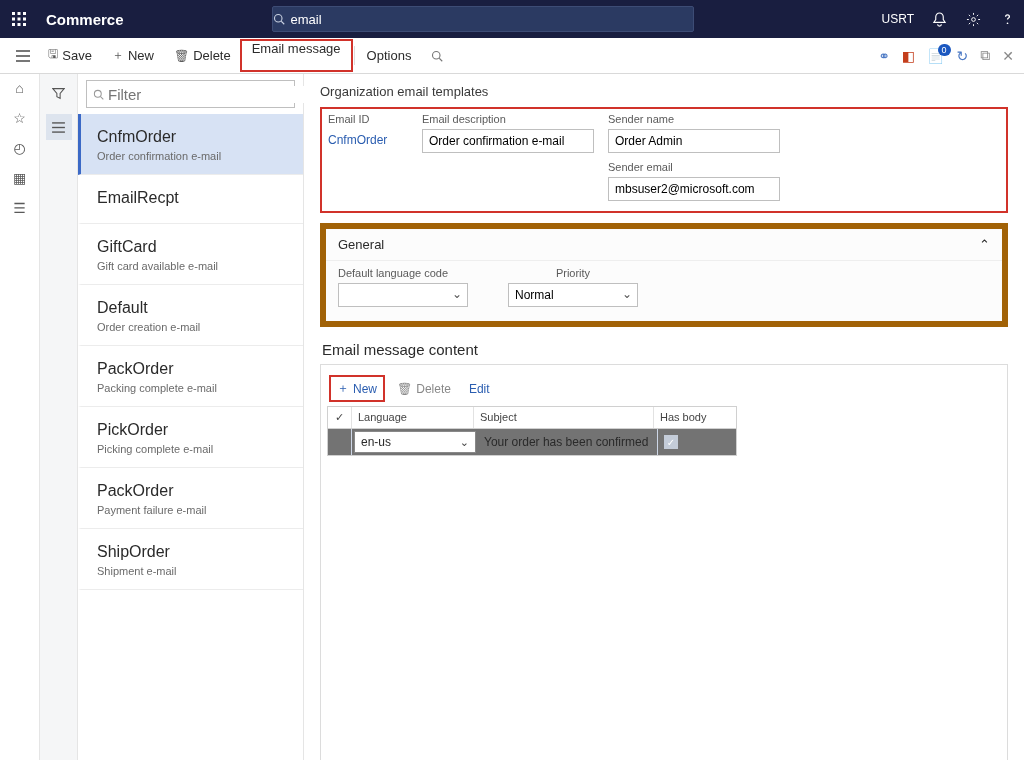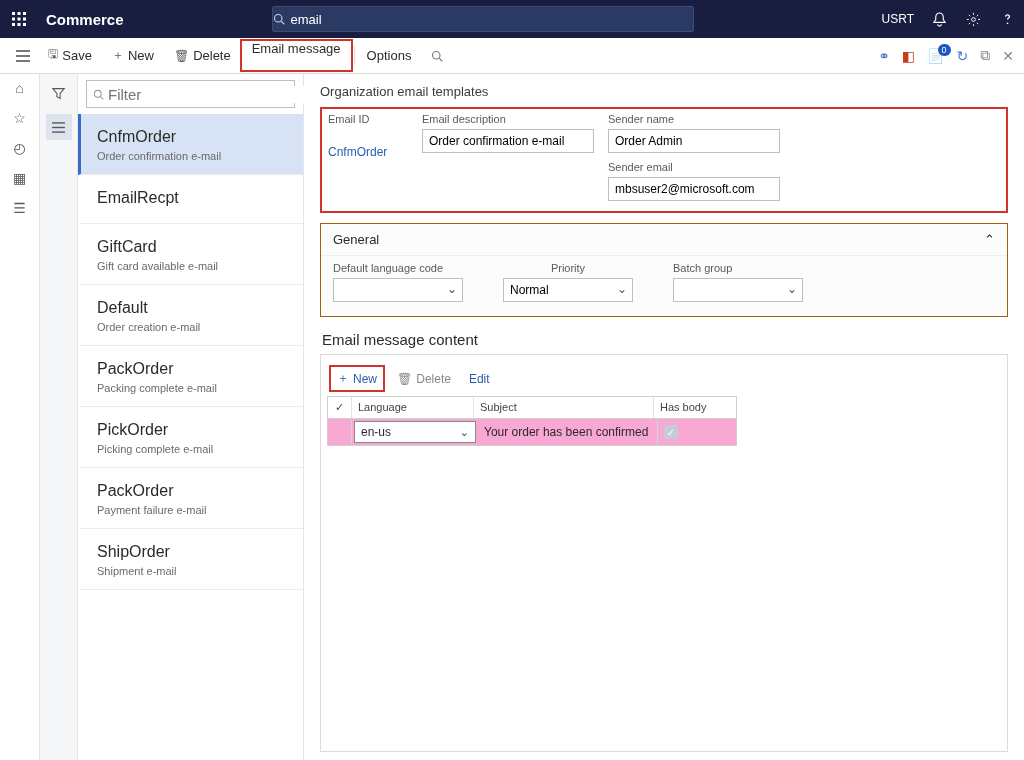--- a/index.html
+++ b/index.html
@@ -43,40 +43,40 @@
   .titem .tdesc{ font-size:11px; color:#6a6a6a;}
   .titem.sel{ background:#d7e2f4; border-left-color:#3b69c6;}
   .main { flex:1; padding:10px 16px 10px 16px; overflow:auto;}
   .pgtitle{ font-size:13px; color:#3a3a3a; margin-bottom:8px;}
   .hl-red{ border:2px solid #d1322a; padding:4px 6px 10px 6px; }
   .fields{ display:flex; gap:14px; }
   .fgroup{ display:flex; flex-direction:column; }
   .flabel{ font-size:11px; color:#5a5a5a; margin-bottom:4px;}
   .finput{ height:24px; border:1px solid #bfbfbf; background:#fff; padding:0 6px; font-size:12px;}
   .flink{ font-size:12px; color:#2a5db0; padding-top:4px;}
-  .section{ border:1px solid #a16207; margin-top:10px; background:#fcfcfc;}
+  .section{ border:6px solid #a16207; margin-top:10px; background:#fcfcfc;}
   .section .sechead{ display:flex; justify-content:space-between; padding:8px 12px; font-size:13px; color:#2a2a2a; border-bottom:1px solid #eee;}
   .section .secbody{ padding:6px 12px 14px 12px; display:flex; gap:40px;}
   .select-wrap{ position:relative;}
   .select-wrap::after{content:"⌄"; position:absolute; right:6px; top:4px; font-size:12px; color:#555; pointer-events:none;}
   .emc-title{ font-size:15px; color:#2a2a2a; margin:14px 0 6px 2px;}
   
   .emc-bar{ display:flex; gap:6px; padding:4px 0 2px 2px;}
   .emc-bar .ebtn{ display:flex; align-items:center; gap:4px; font-size:12px; color:#2a5db0; padding:3px 6px; cursor:pointer;}
   .emc-bar .ebtn.gray{ color:#888;}
   .hl-red2{ border:2px solid #d1322a; display:inline-flex;}
   
   .grid{ border:1px solid #d0d0d0; width:410px; margin-top:2px;}
   .grid .ghead{ display:flex; background:#fff; border-bottom:1px solid #d0d0d0;}
   .grid .gh{ font-size:11px; color:#444; padding:4px 6px; border-right:1px solid #e2e2e2;}
   .grid .gh.chk{width:24px; text-align:center;}
   .grid .gh.lang{width:122px;}
   .grid .gh.sub{width:180px;}
   .grid .gh.hb{flex:1; border-right:none;}
-  .grid .grow{ display:flex; background:#f9a8d4; height:26px;}
+  .grid .grow{ display:flex; background:#737373; height:26px;}
   .grid .gc{ font-size:12px; color:#2a2a2a; padding:2px 6px; border-right:1px solid #cdd6e6; display:flex; align-items:center;}
   .grid .gc.chk{width:24px;}
   .grid .gc.lang{width:122px; background:#fff; border:1px solid #888; margin:2px; height:22px; justify-content:space-between;}
   .grid .gc.lang .car{font-size:11px;color:#444;}
   .grid .gc.sub{width:180px;}
   .grid .gc.hb{flex:1; border-right:none;}
   .grid .gc.hb .ck{ width:14px; height:14px; background:#c4ccd8; display:flex; align-items:center; justify-content:center; font-size:10px; color:#fff;}
   .bigframe{ border:1px solid #dcdcdc; margin-top:0; height:398px;}
   svg{display:block;}
 </style>
@@ -244,21 +244,21 @@
           <div class="tdesc">Shipment e-mail</div>
         </div>
       </div>
   </div>
 
   <div class="main">
     <div class="pgtitle">Organization email templates</div>
 
     <div class="hl-red">
       <div class="fields">
-        <div class="fgroup" style="width:80px;gap:12px;">
+        <div class="fgroup" style="width:80px;">
           <div class="flabel">Email ID</div>
           <div class="flink">CnfmOrder</div>
         </div>
         <div class="fgroup" style="width:172px;">
           <div class="flabel">Email description</div>
           <input class="finput" value="Order confirmation e-mail" style="">
         </div>
         <div class="fgroup" style="width:172px;">
           <div class="flabel">Sender name</div>
           <input class="finput" value="Order Admin" style="">
@@ -274,24 +274,20 @@
         <span>⌃</span>
       </div>
       <div class="secbody">
         <div class="fgroup" style="width:130px;justify-content:center;">
           <div class="flabel">Default language code</div>
           <div class="select-wrap"><input class="finput" style="width: 130px;" value=""></div>
         </div>
         <div class="fgroup" style="width:130px;align-items:center;">
           <div class="flabel">Priority</div>
           <div class="select-wrap"><input class="finput" style="width: 130px;" value="Normal"></div>
-        </div>
-        <div class="fgroup" style="width:130px;">
-          <div class="flabel">Batch group</div>
-          <div class="select-wrap"><input class="finput" style="width: 130px;" value=""></div>
         </div>
       </div>
     </div>
 
     <div class="emc-title">Email message content</div>
 
     <div class="bigframe" style="padding:6px 6px;">
       <div class="emc-bar">
         <span class="hl-red2">
           <span class="ebtn">

